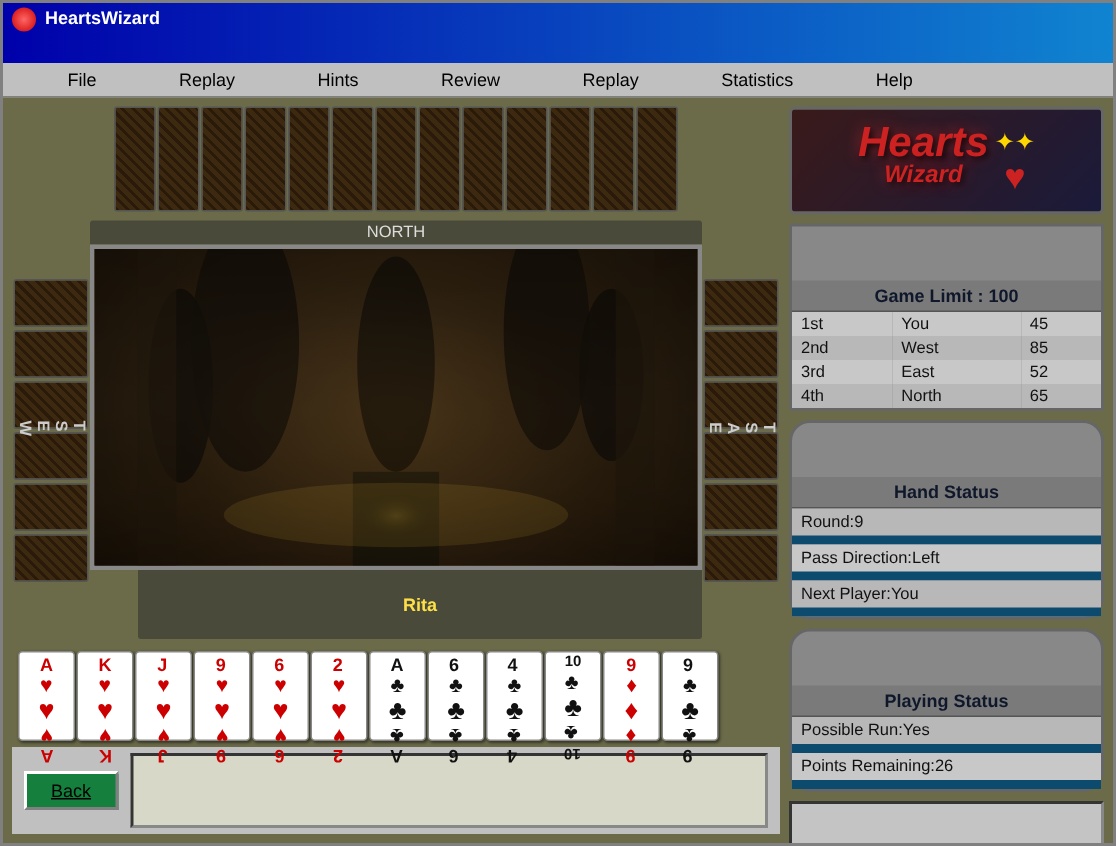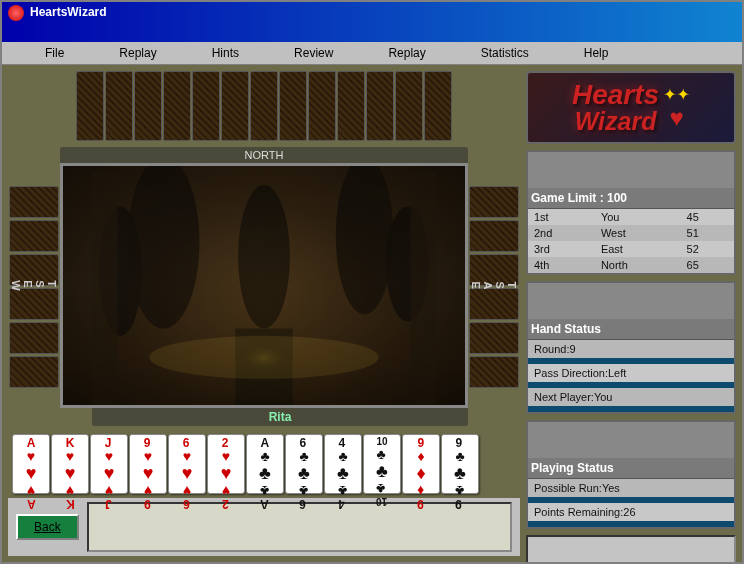--- a/index.html
+++ b/index.html
@@ -95,23 +95,23 @@
         linear-gradient(180deg, #2a2015 0%, #3d3020 30%, #4a3a28 50%, #3a2a15 80%, #1a1008 100%);
     }
     .play-field-overlay {
       position: absolute;
       inset: 0;
       background: 
         radial-gradient(ellipse at 50% 50%, rgba(255,150,30,0.15) 0%, transparent 60%);
     }
     .south-label {
       background: #4a4a3a;
-      color: #86efac;
+      color: #fde047;
       text-align: center;
-      padding: 2px;
+      padding: 16px;
       font-size: 12px;
       border-bottom-left-radius: 2px;
       border-bottom-right-radius: 2px;
       font-weight: bold;
       margin-left: 32px;
     }
     .card {
       width: 38px;
       height: 60px;
       border: 1px solid #888;
@@ -165,21 +165,21 @@
     }
     .logo-hearts {
       font-size: 28px;
       font-weight: bold;
       color: #cc2222;
       text-shadow: 2px 2px 4px rgba(0,0,0,0.8), 0 0 10px rgba(255,50,50,0.5);
       font-style: italic;
       line-height: 1;
     }
     .logo-wizard {
-      font-size: 25px;
+      font-size: 16px;
       font-weight: bold;
       color: #cc2222;
       text-shadow: 2px 2px 4px rgba(0,0,0,0.8), 0 0 10px rgba(255,50,50,0.5);
       font-style: italic;
       line-height: 1;
     }
     .logo-stars {
       color: gold;
       font-size: 16px;
     }
@@ -187,43 +187,43 @@
       color: #cc2222;
       font-size: 24px;
     }
     .score-panel {
       background: #888;
       border: 2px solid #666;
       border-radius: 2px;
     }
     .panel-header {
       background: #7a7a7a;
-      color: #ffffff;
-      text-align: left;
+      color: #0f172a;
+      text-align: center;
       padding: 3px;
       font-size: 12px;
       font-weight: bold;
       border-bottom: 1px solid #555;
       margin-top: 36px;
     }
     .score-table {
       width: 100%;
       border-collapse: collapse;
     }
     .score-table td {
       padding: 2px 6px;
       font-size: 11px;
       color: #111;
     }
     .score-table tr:nth-child(odd) td { background: #c8c8c8; }
     .score-table tr:nth-child(even) td { background: #b8b8b8; }
     .status-panel {
       background: #888;
       border: 2px solid #666;
-      border-radius: 2px;
+      border-radius: 14px;
     }
     .status-row {
       display: flex;
       justify-content: flex-start;
       padding: 3px 6px;
       font-size: 11px;
       color: #111;
       border-bottom: 6px solid #0c4a6e;
     }
     .status-row:nth-child(odd) { background: #c8c8c8; }
@@ -614,21 +614,21 @@
         <table class="score-table">
           <tbody>
               <tr>
             <td>1st</td>
             <td>You</td>
             <td>45</td>
           </tr>
           <tr>
             <td>2nd</td>
             <td>West</td>
-            <td>51</td>
+            <td>85</td>
           </tr>
           <tr>
             <td>3rd</td>
             <td>East</td>
             <td>52</td>
           </tr>
           <tr>
             <td>4th</td>
             <td>North</td>
             <td>65</td>

